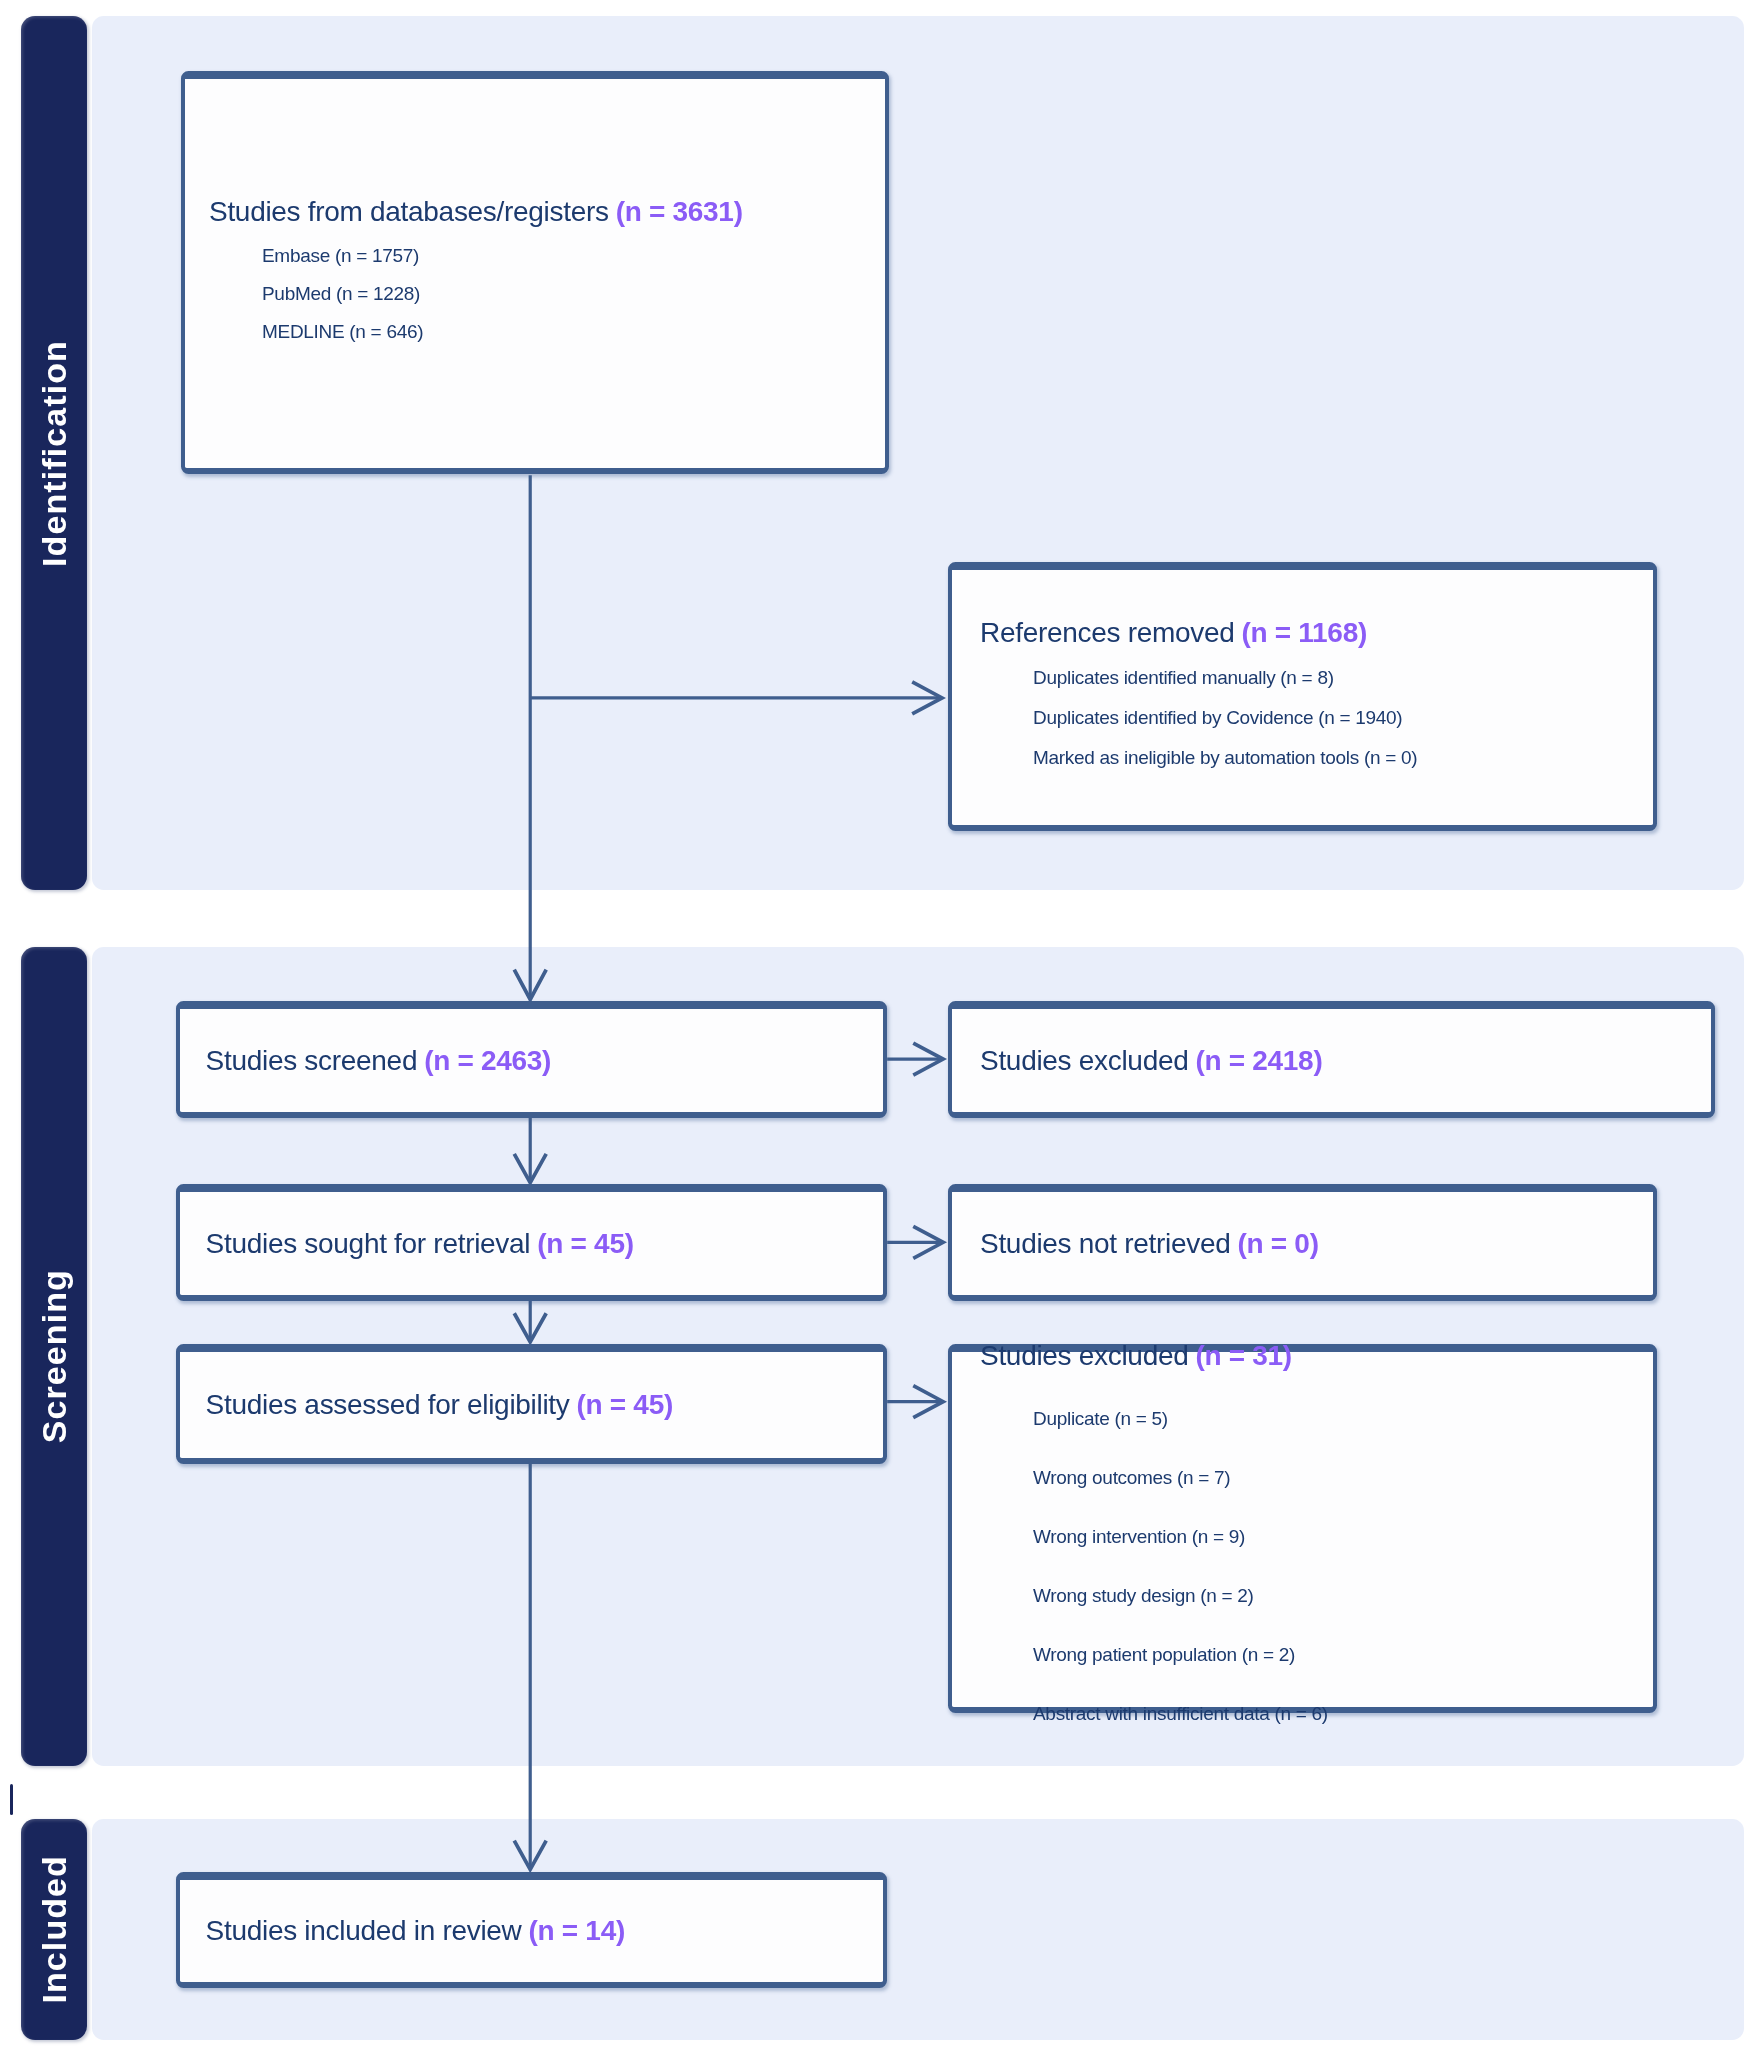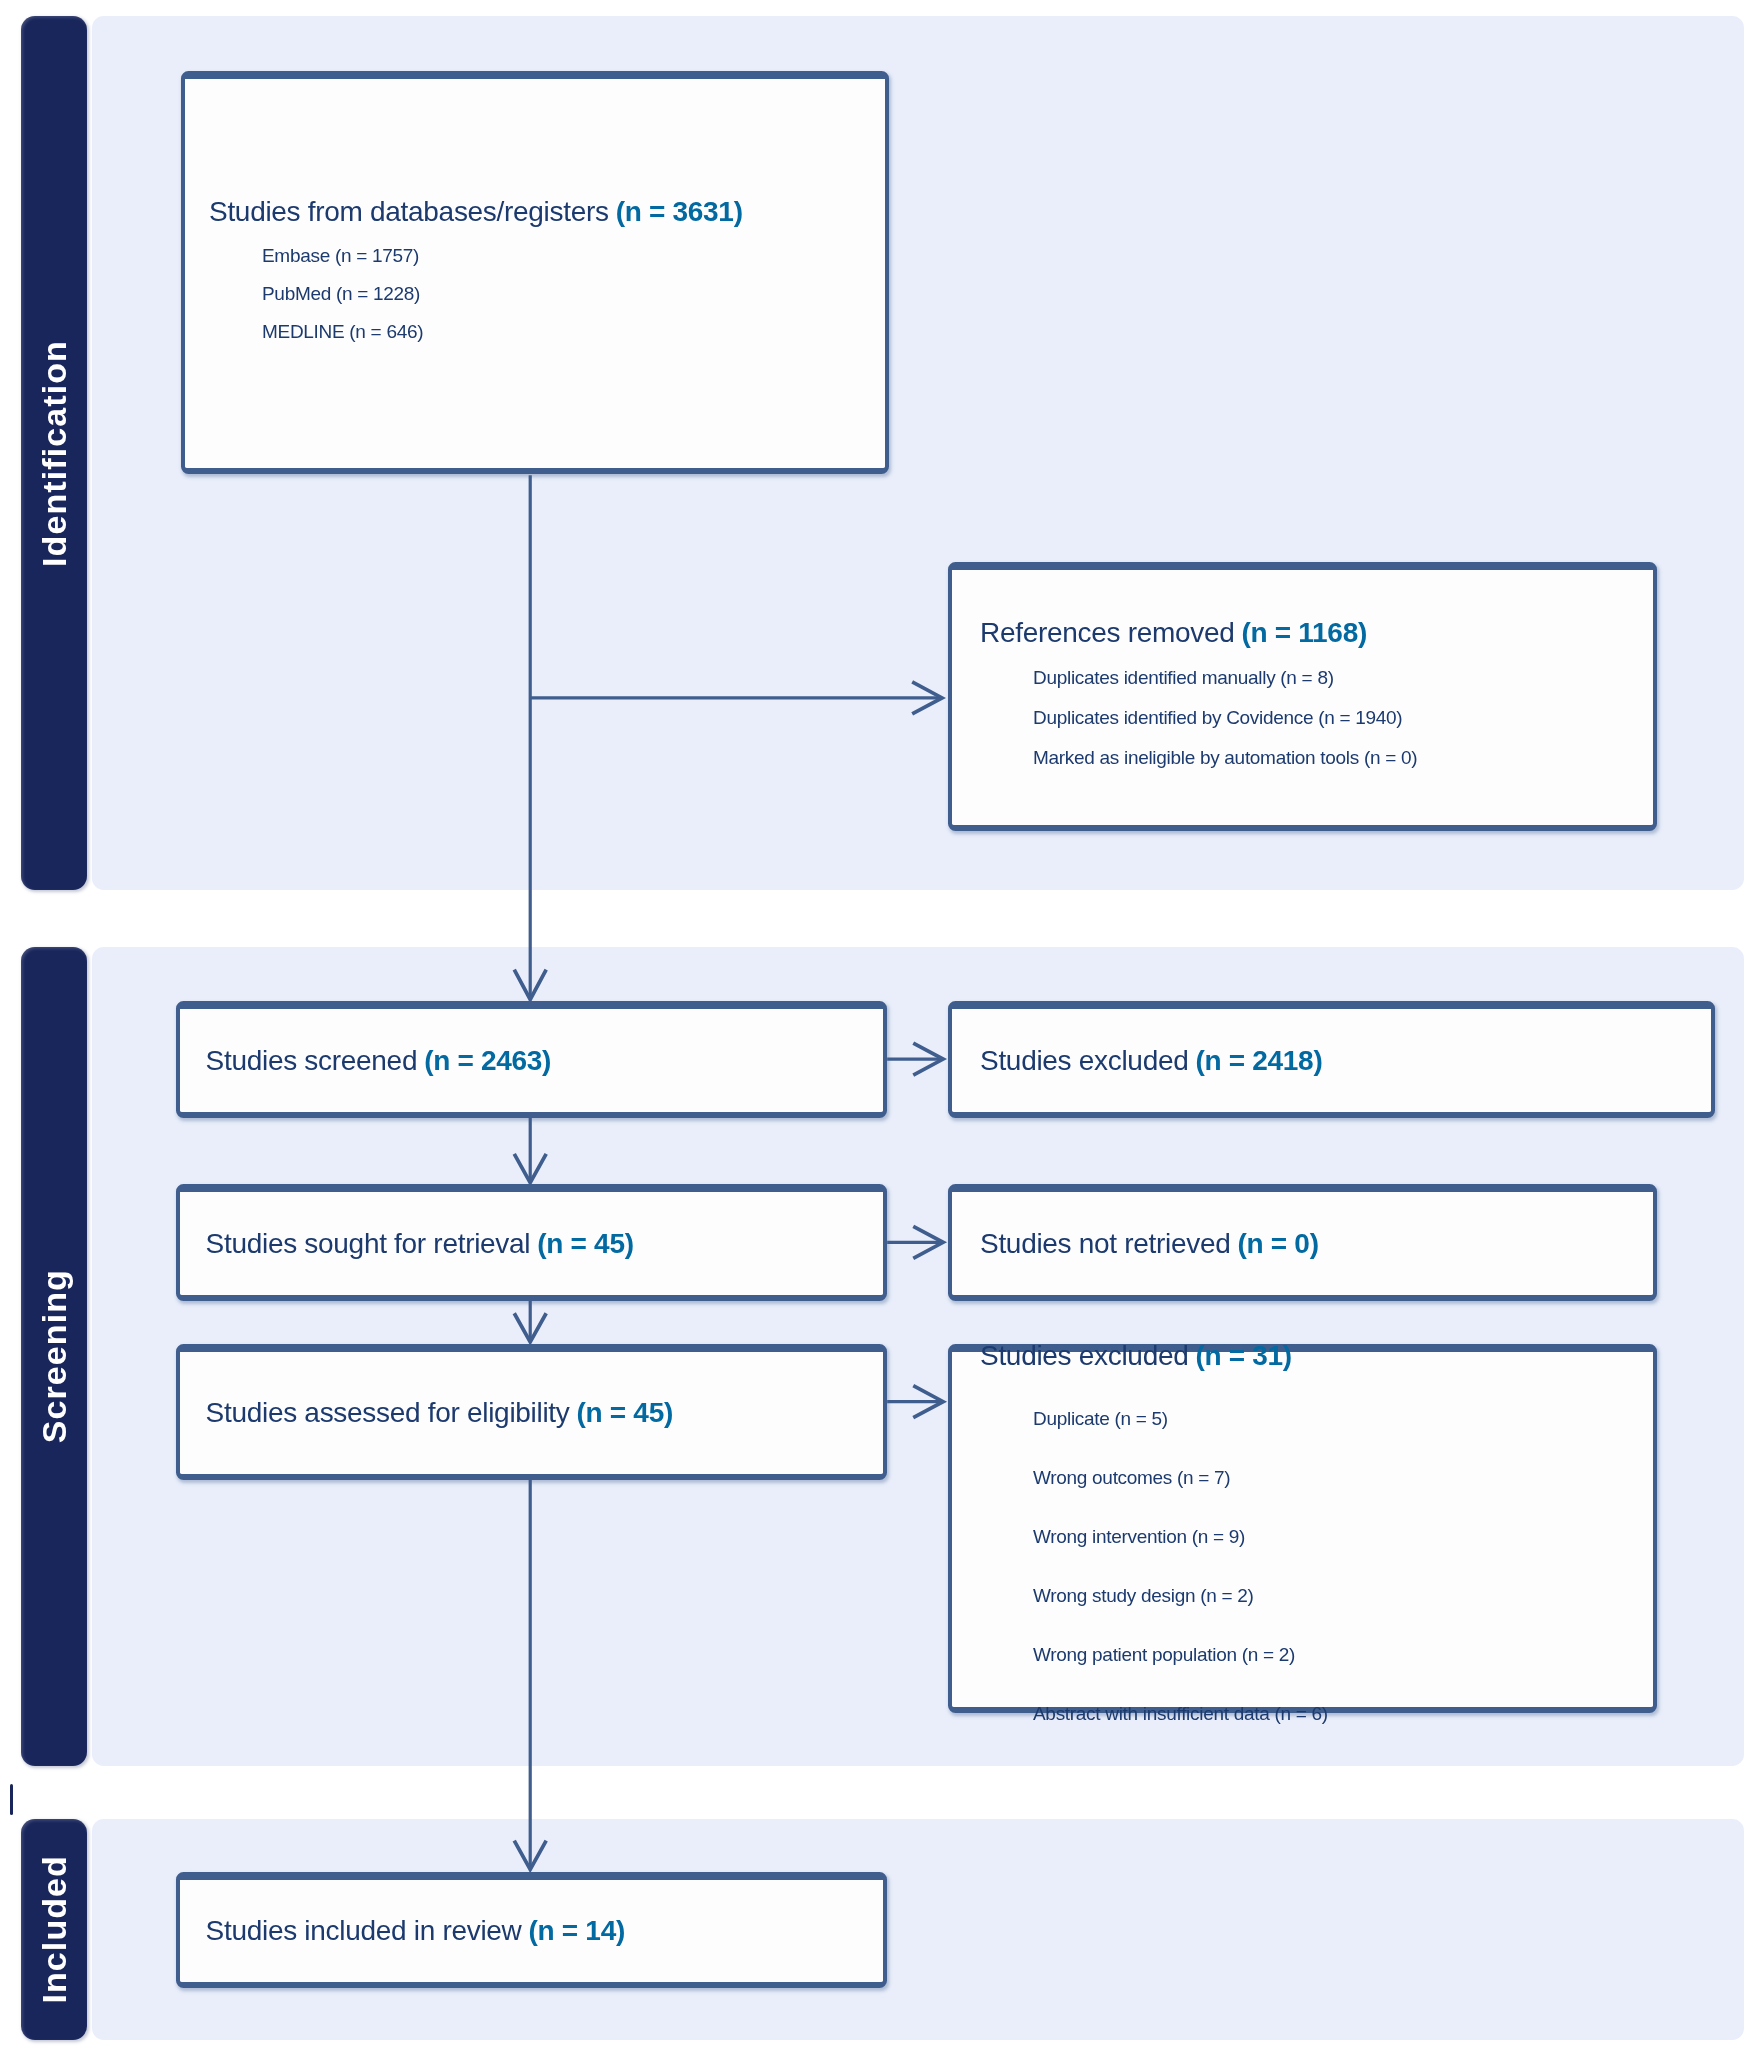--- a/index.html
+++ b/index.html
@@ -60,41 +60,41 @@
     flex-direction:column;
     justify-content:center;
     color:#1c3a6e;
   }
   .box-title{
     font-size:28px;
     letter-spacing:-0.3px;
     white-space:nowrap;
   }
   .box-title .n{
-    color:#0369a1;
+    color:#8b5cf6;
     font-weight:bold;
     margin-left:7px;
   }
   .box-items{margin-top:8.5px;}
   .box-item{
     font-size:19px;
     letter-spacing:-0.3px;
     line-height:38px;
     padding-left:53px;
     white-space:nowrap;
   }
   
   .box-databases      {left:181px;  top:71px;  width:708px; height:403px; padding-left:24px;}
   .box-refs-removed   {left:948px; top:562px; width:709px; height:269px; padding-left:28px;}
   .box-refs-removed .box-item{line-height:40px;}
   .box-screened       {left:176px;  top:1001px; width:711px; height:117px; padding-left:25.6px;}
   .box-excluded-screen{left:948px; top:1001px; width:767px; height:117px; padding-left:28px;}
   .box-sought         {left:176px;  top:1184px; width:711px; height:117px; padding-left:25.6px;}
   .box-not-retrieved  {left:948px; top:1184px; width:709px; height:117px; padding-left:28px;}
-  .box-assessed       {left:176px;  top:1344px; width:711px; height:136px; padding-left:25.6px;}
+  .box-assessed       {left:176px;  top:1344px; width:711px; height:120px; padding-left:25.6px;}
   .box-excluded-elig  {left:948px; top:1344px; width:709px; height:369px; padding-left:28px; padding-top:16px;}
   .box-excluded-elig .box-item{line-height:43px;margin-top:16px;}
   .box-included       {left:176px;  top:1872px; width:711px; height:116px; padding-left:25.6px;}
   
   .arrows{
     position:absolute;
     left:0;top:0;
     width:1761px;height:2066px;
     pointer-events:none;
   }

